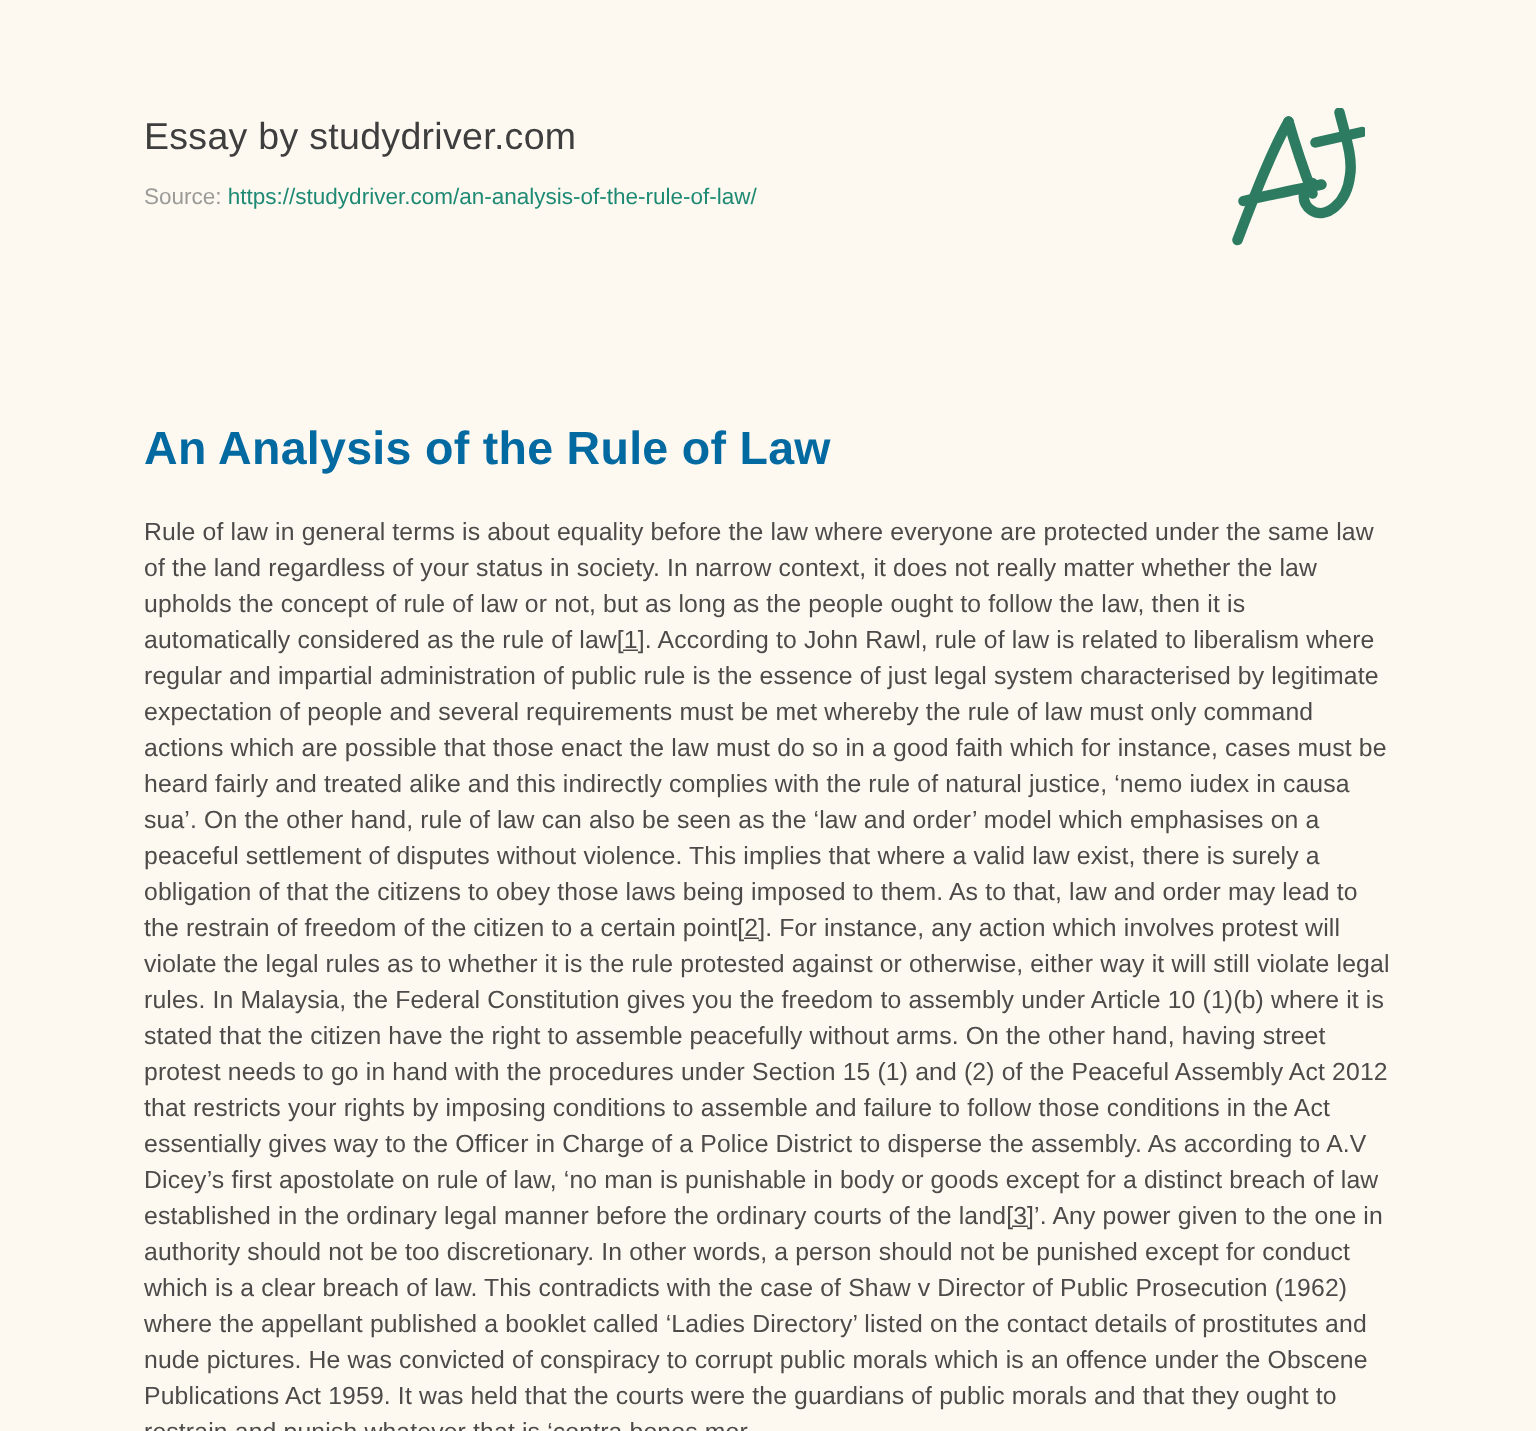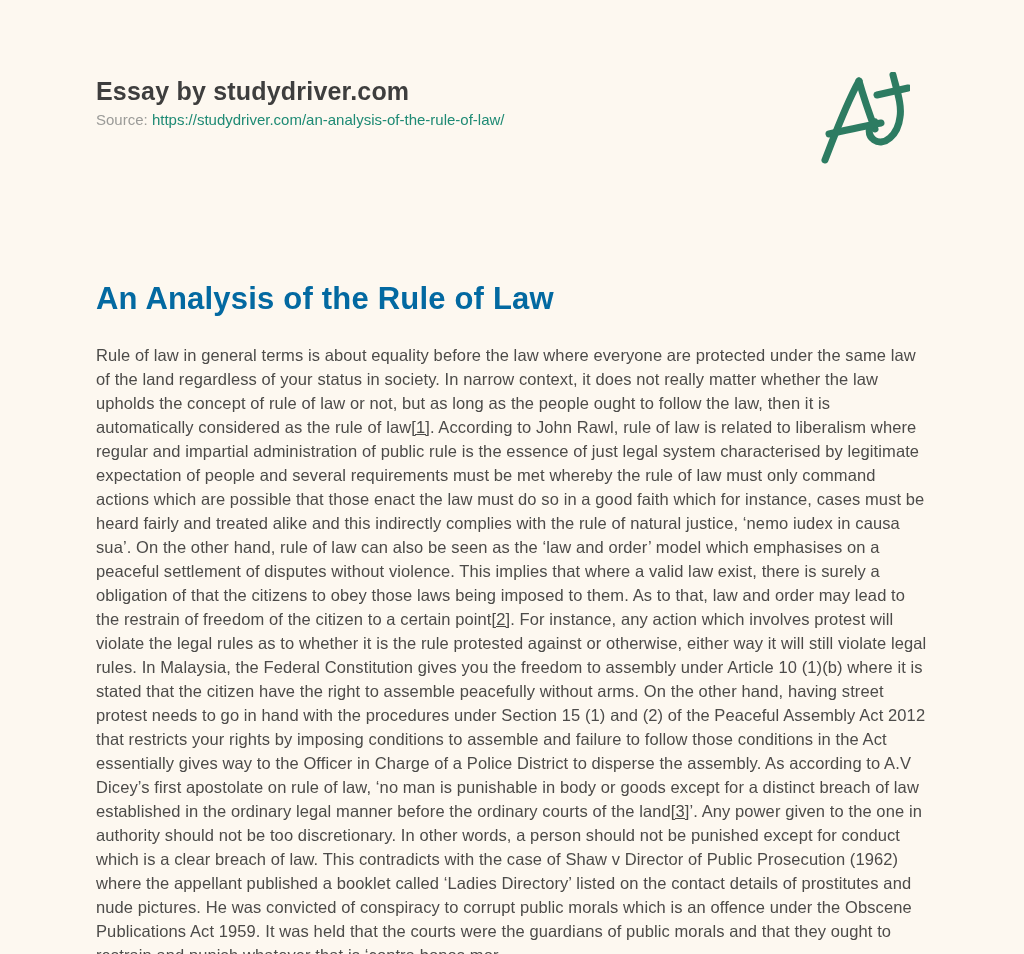--- a/index.html
+++ b/index.html
@@ -21,26 +21,26 @@
   }
   .header-row {
     display: flex;
     justify-content: space-between;
     align-items: flex-start;
   }
   .header-left h1 {
     margin: 0;
     font-size: 25px;
     line-height: 27px;
-    font-weight: 700;
+    font-weight: 400;
     color: #3E3E3E;
     letter-spacing: 0.2px;
   }
   .source-line {
-    margin-top: 6px;
+    margin-top: 18px;
     font-size: 15px;
     line-height: 18px;
   }
   .source-label {
     color: #9B9B98;
   }
   .source-link {
     color: var(--accent, #1E8A74);
     text-decoration: none;
   }

